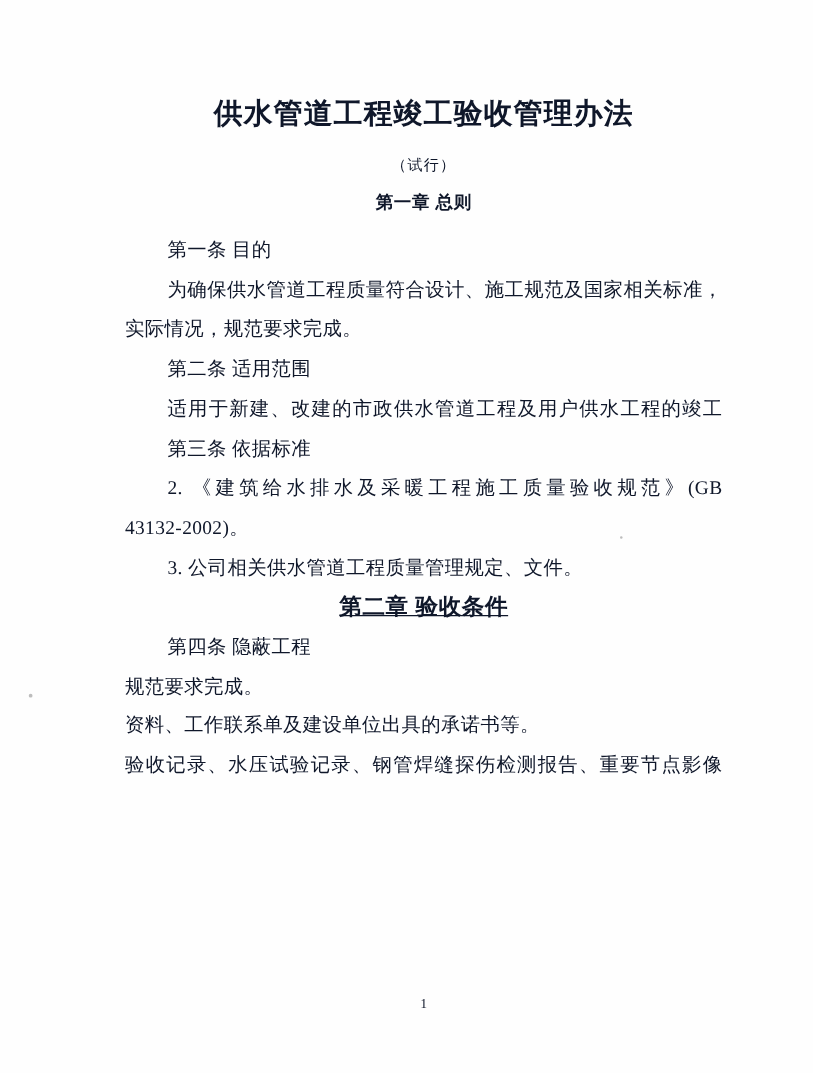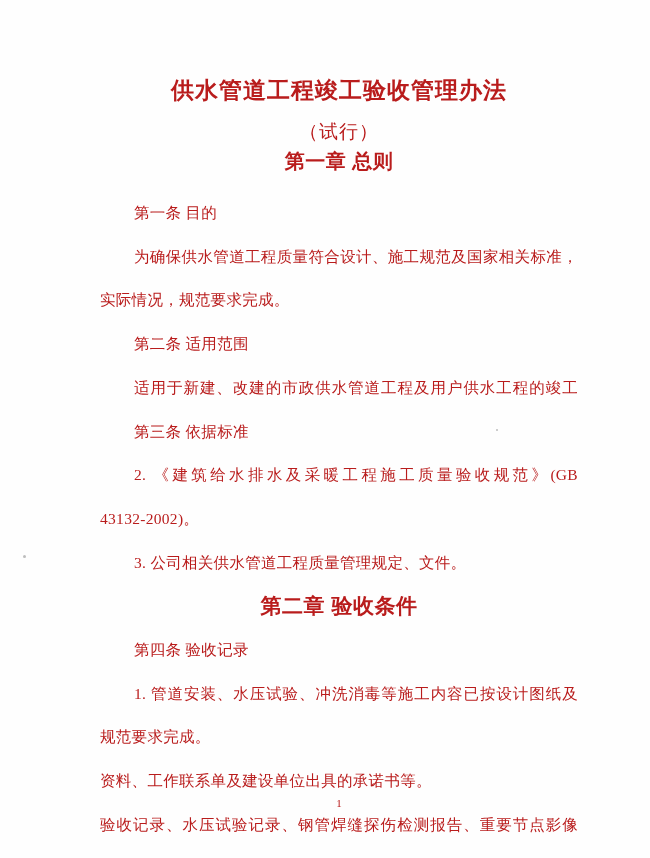--- a/index.html
+++ b/index.html
@@ -6,68 +6,68 @@
     margin: 0; padding: 0;
     width: 650px; height: 858px;
     background: #ffffff;
     overflow: hidden;
   }
   .page {
     position: absolute;
     left: 0; top: 0;
     width: 650px; height: 858px;
     background: #fefefe;
-    color: #b91c1c;
+    color: #0f172a;
     font-family: "Liberation Serif", "DejaVu Serif", serif;
   }
   .doc-title {
     position: absolute;
     top: 76px; left: 100px; width: 478px;
     text-align: center;
     font-size: 23px;
     line-height: 30px;
     font-weight: 700;
     letter-spacing: 1px;
     margin: 0;
   }
   .doc-subtitle {
     position: absolute;
     top: 121px; left: 100px; width: 478px;
     text-align: center;
-    font-size: 19px;
+    font-size: 12px;
     line-height: 22px;
     letter-spacing: 1px;
   }
   .chapter-heading {
     font-family: "Liberation Sans", "DejaVu Sans", sans-serif;
     font-weight: 700;
-    font-size: 20px;
+    font-size: 14px;
     letter-spacing: 0.5px;
     text-align: center;
   }
   .ch1 {
     position: absolute;
     top: 149px; left: 100px; width: 478px;
     line-height: 24px;
   }
   .flow {
     position: absolute;
     top: 185px; left: 100px; width: 478px;
   }
   .ln {
     font-size: 15.5px;
     line-height: 31.7px;
     letter-spacing: 0.3px;
     word-break: keep-all;
-    margin-top: 12px;
   }
   .ln.chapter-heading {
-    font-size: 21px;
+    font-size: 18px;
     letter-spacing: 0.5px;
     line-height: 31.7px;
+    text-decoration: underline;
   }
   .ind { padding-left: 34px; }
   .j {
     text-align: justify;
     text-align-last: justify;
     text-justify: inter-character;
   }
   .page-number {
     position: absolute;
     top: 796px; left: 100px; width: 478px;
@@ -103,22 +103,21 @@
     <div class="ln">实际情况，规范要求完成。</div>
     <div class="ln ind">第二条 适用范围</div>
     <div class="ln ind j">适用于新建、改建的市政供水管道工程及用户供水工程的竣工</div>
     <div class="ln ind">第三条 依据标准</div>
     <div class="ln ind j">2. 《建筑给水排水及采暖工程施工质量验收规范》(GB</div>
     <div class="ln">43132-2002)。</div>
     <div class="ln ind">3. 公司相关供水管道工程质量管理规定、文件。</div>
 
     <div class="ln chapter-heading">第二章 验收条件</div>
 
-    <div class="ln ind">第四条 验收记录</div>
-    <div class="ln ind j">1. 管道安装、水压试验、冲洗消毒等施工内容已按设计图纸及</div>
+    <div class="ln ind">第四条 隐蔽工程</div>
     <div class="ln">规范要求完成。</div>
     <div class="ln">资料、工作联系单及建设单位出具的承诺书等。</div>
     <div class="ln j">验收记录、水压试验记录、钢管焊缝探伤检测报告、重要节点影像</div>
   </div>
 
   <div class="page-number">1</div>
 
   <div class="speck speck-1"></div>
   <div class="speck speck-2"></div>
 </div>

